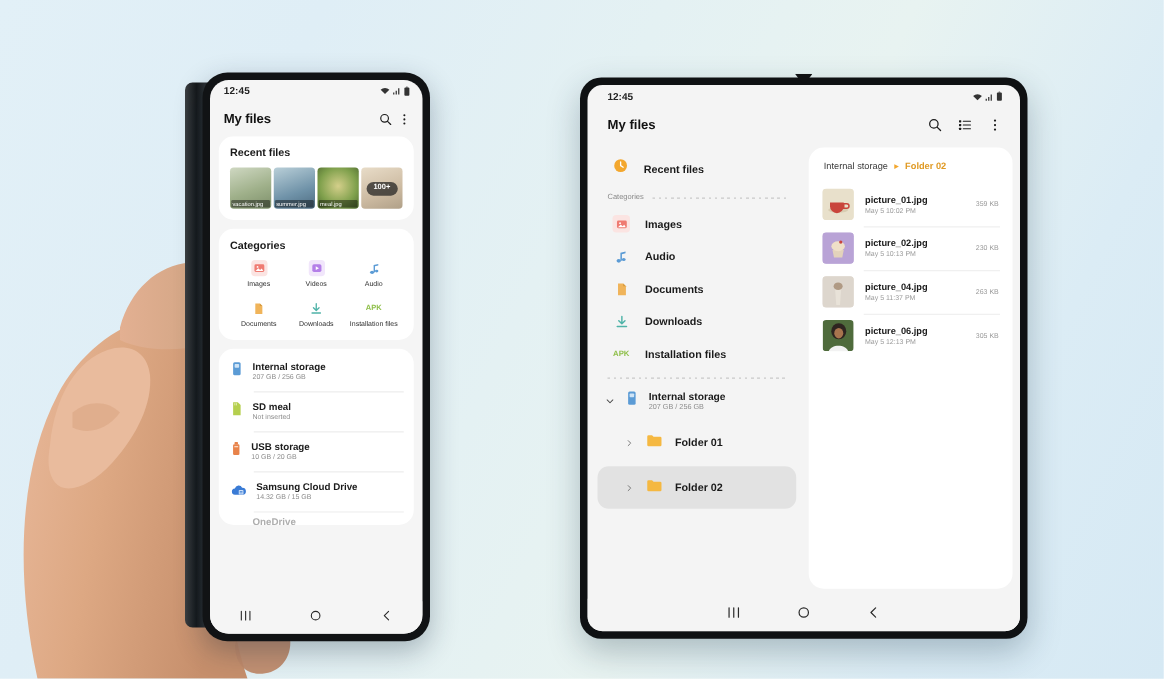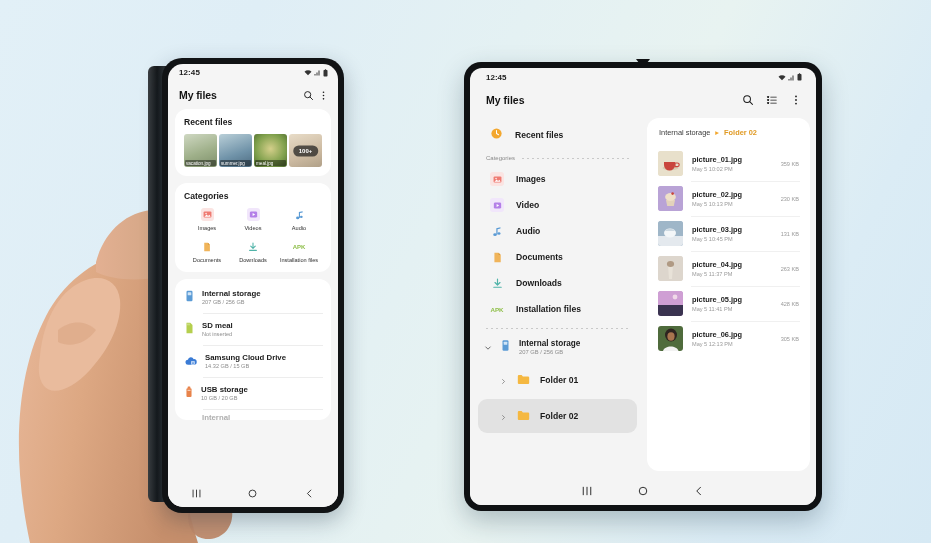--- a/index.html
+++ b/index.html
@@ -288,46 +288,46 @@
                   <path d="M2 1h5l3 3v11H2z" fill="#b5cf4e"></path>
                   <rect x="3.4" y="2" width=".9" height="2.4" fill="#e6f0c2"></rect>
                   <rect x="5" y="2" width=".9" height="2.4" fill="#e6f0c2"></rect>
                 </svg></span>
             <span class="store-txt">
               <span class="t" style="display:block">SD meal</span>
               <span class="s" style="display:block">Not inserted</span>
             </span>
           </div>
           <div class="store-row">
+            <span><svg width="8" height="12" viewBox="0 0 11 16">
+                  <rect x="2" y="3" width="7" height="12" rx="1.4" fill="#e8834a"></rect>
+                  <rect x="3.6" y="0.6" width="3.8" height="2.8" rx=".8" fill="#e8834a"></rect>
+                  <rect x="3.4" y="5" width="4.2" height="1.4" fill="#fbd9c4"></rect>
+                </svg></span>
+            <span class="store-txt">
+              <span class="t" style="display:block">USB storage</span>
+              <span class="s" style="display:block">10 GB / 20 GB</span>
+            </span>
+          </div>
+          <div class="store-row">
             <span><svg width="12" height="10" viewBox="0 0 16 13">
                   <path d="M4.2 11.6a3.4 3.4 0 0 1-.3-6.8A4.1 4.1 0 0 1 11.6 4a3.8 3.8 0 0 1 .5 7.6z" fill="#3a7bd5"></path>
                   <rect x="8" y="6.4" width="5" height="5" rx="1" fill="#cfe1f8"></rect>
                   <rect x="9" y="7.6" width="3" height="0.8" fill="#3a7bd5"></rect>
                   <rect x="9" y="9.2" width="3" height="0.8" fill="#3a7bd5"></rect>
                 </svg></span>
             <span class="store-txt">
               <span class="t" style="display:block">Samsung Cloud Drive</span>
               <span class="s" style="display:block">14.32 GB / 15 GB</span>
             </span>
           </div>
-          <div class="store-row">
-            <span><svg width="8" height="12" viewBox="0 0 11 16">
-                  <rect x="2" y="3" width="7" height="12" rx="1.4" fill="#e8834a"></rect>
-                  <rect x="3.6" y="0.6" width="3.8" height="2.8" rx=".8" fill="#e8834a"></rect>
-                  <rect x="3.4" y="5" width="4.2" height="1.4" fill="#fbd9c4"></rect>
-                </svg></span>
-            <span class="store-txt">
-              <span class="t" style="display:block">USB storage</span>
-              <span class="s" style="display:block">10 GB / 20 GB</span>
-            </span>
-          </div>
           <div class="store-row" style="padding-bottom:0;height:11px;overflow:hidden">
             <span style="width:9px"></span>
             <span class="store-txt">
-              <span class="t" style="display:block;color:#aeaeae">Internal</span>
+              <span class="t" style="display:block;color:#aeaeae">OneDrive</span>
             </span>
           </div>
         </div>
 
       </div>
 
       <div class="ph-nav">
         <span><svg width="11" height="11" viewBox="0 0 16 16">
               <path d="M3 3v10M8 3v10M13 3v10" stroke="#2a2a2a" stroke-width="1.3" stroke-linecap="round"></path>
             </svg></span>
@@ -404,29 +404,20 @@
           <span class="icon-sq" style="background:#fbe4e2;width:14px;height:14px">
             <svg width="9" height="9" viewBox="0 0 16 16">
                 <rect x="1" y="2.5" width="14" height="11" rx="2" fill="#ef7b72"></rect>
                 <circle cx="5.4" cy="6.3" r="1.3" fill="#fff"></circle>
                 <path d="M2.5 12 6.4 8.2l2.6 2.5 2.4-2.2 2.1 3.5z" fill="#fff"></path>
               </svg>
           </span>
           <span class="sl">Images</span>
         </div>
 
-        <div class="side-row">
-          <span class="icon-sq" style="background:#f1e6fb;width:14px;height:14px">
-            <svg width="9" height="9" viewBox="0 0 16 16">
-                <rect x="1.5" y="2.5" width="13" height="11" rx="2.4" fill="#b47fe8"></rect>
-                <path d="M6.4 5.4 11 8l-4.6 2.6z" fill="#fff"></path>
-              </svg>
-          </span>
-          <span class="sl">Video</span>
-        </div>
 
         <div class="side-row">
           <span class="icon-sq" style="width:14px;height:14px">
             <svg width="10" height="11" viewBox="0 0 14 16">
                 <path d="M6 12.6V3.2l6-1.4v2L7.8 4.8v7.6z" fill="#5b9bd5"></path>
                 <ellipse cx="4.1" cy="12.6" rx="2.6" ry="2.1" fill="#5b9bd5"></ellipse>
                 <ellipse cx="9.9" cy="11" rx="2.2" ry="1.8" fill="#5b9bd5"></ellipse>
               </svg>
           </span>
           <span class="sl">Audio</span>
@@ -532,66 +523,36 @@
                   <circle cx="14.6" cy="7.6" r="1.3" fill="#c9453c"></circle>
                 </svg>
             </span>
             <span class="f-meta">
               <span class="n" style="display:block">picture_02.jpg</span>
               <span class="d" style="display:block">May 5 10:13 PM</span>
             </span>
             <span class="f-size">230 KB</span>
           </div>
 
-          <div class="file-row">
-            <span class="f-th" style="background:#9fb6c8">
-              <svg width="25" height="25" viewBox="0 0 25 25">
-                  <rect width="25" height="25" fill="#9fb6c8"></rect>
-                  <rect y="15" width="25" height="10" fill="#e4e9ee"></rect>
-                  <ellipse cx="12" cy="12" rx="6" ry="4.6" fill="#f3f6f8"></ellipse>
-                  <path d="M7 10c2-3 8-3 10 0" fill="#cdd9e2"></path>
-                </svg>
-            </span>
-            <span class="f-meta">
-              <span class="n" style="display:block">picture_03.jpg</span>
-              <span class="d" style="display:block">May 5 10:45 PM</span>
-            </span>
-            <span class="f-size">131 KB</span>
-          </div>
 
           <div class="file-row">
             <span class="f-th" style="background:#ddd6cd">
               <svg width="25" height="25" viewBox="0 0 25 25">
                   <rect width="25" height="25" fill="#ddd6cd"></rect>
                   <path d="M10 9h5l-1 14h-3z" fill="#e8e2d8"></path>
                   <ellipse cx="12.5" cy="8" rx="3.6" ry="3" fill="#b09a84"></ellipse>
                 </svg>
             </span>
             <span class="f-meta">
               <span class="n" style="display:block">picture_04.jpg</span>
               <span class="d" style="display:block">May 5 11:37 PM</span>
             </span>
             <span class="f-size">263 KB</span>
           </div>
 
-          <div class="file-row">
-            <span class="f-th">
-              <svg width="25" height="25" viewBox="0 0 25 25">
-                  <rect width="25" height="25" fill="#b98fc4"></rect>
-                  <rect y="0" width="25" height="14" fill="#cf9fd4"></rect>
-                  <rect y="14" width="25" height="11" fill="#3a3350"></rect>
-                  <circle cx="17" cy="6" r="2.4" fill="#f0d9e8"></circle>
-                </svg>
-            </span>
-            <span class="f-meta">
-              <span class="n" style="display:block">picture_05.jpg</span>
-              <span class="d" style="display:block">May 5 11:41 PM</span>
-            </span>
-            <span class="f-size">428 KB</span>
-          </div>
 
           <div class="file-row">
             <span class="f-th">
               <svg width="25" height="25" viewBox="0 0 25 25">
                   <rect width="25" height="25" fill="#4f6b3c"></rect>
                   <ellipse cx="13" cy="9" rx="6" ry="6.4" fill="#2e2420"></ellipse>
                   <ellipse cx="13" cy="10.5" rx="3.6" ry="4.2" fill="#a8744e"></ellipse>
                   <path d="M5 25c1.5-6 14-6 15.5 0z" fill="#f2f2f2"></path>
                 </svg>
             </span>

